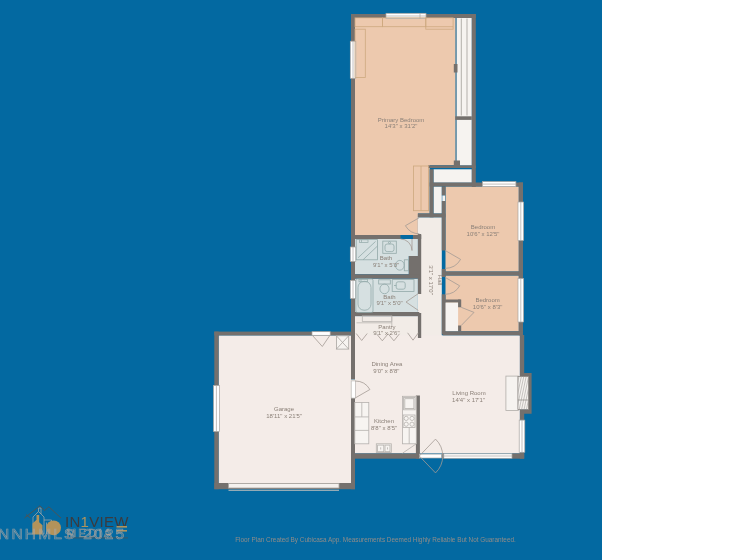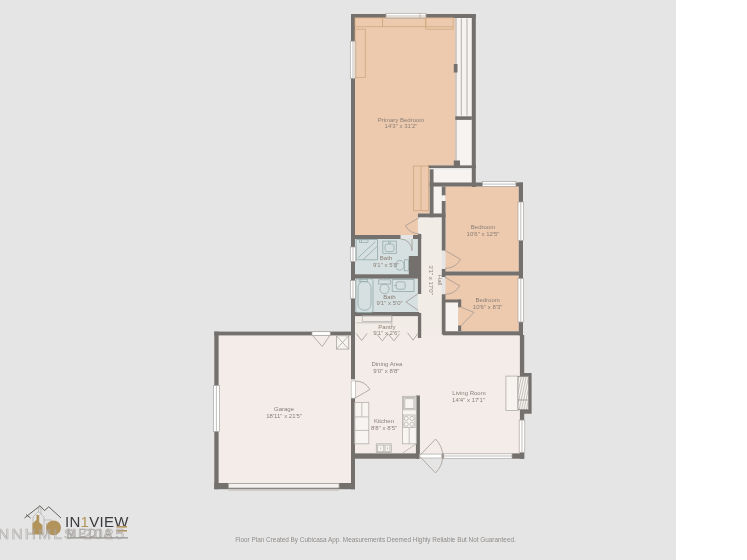--- a/index.html
+++ b/index.html
@@ -1,16 +1,16 @@
 <!DOCTYPE html>
 <html><head>
 <meta charset="utf-8">
 <style>
   html,body{margin:0;padding:0;background:#ffffff;}
-  #page{width:676px;height:560px;position:relative;overflow:hidden;background:#e5e5e5;
+  #page{width:602px;height:560px;position:relative;overflow:hidden;background:#0369a1;
         font-family:"Liberation Sans", sans-serif;}
   svg{display:block;}
   text{font-family:"Liberation Sans", sans-serif;}
 </style>
 </head>
 <body>
 <div id="page">
 <svg width="747" height="560" viewBox="0 0 747 560">
 
 <path d="M355,18 H455.3 V165.2 H429.7 V213.5 H417.9 V235 H355 Z" fill="#edc9ae"></path>

